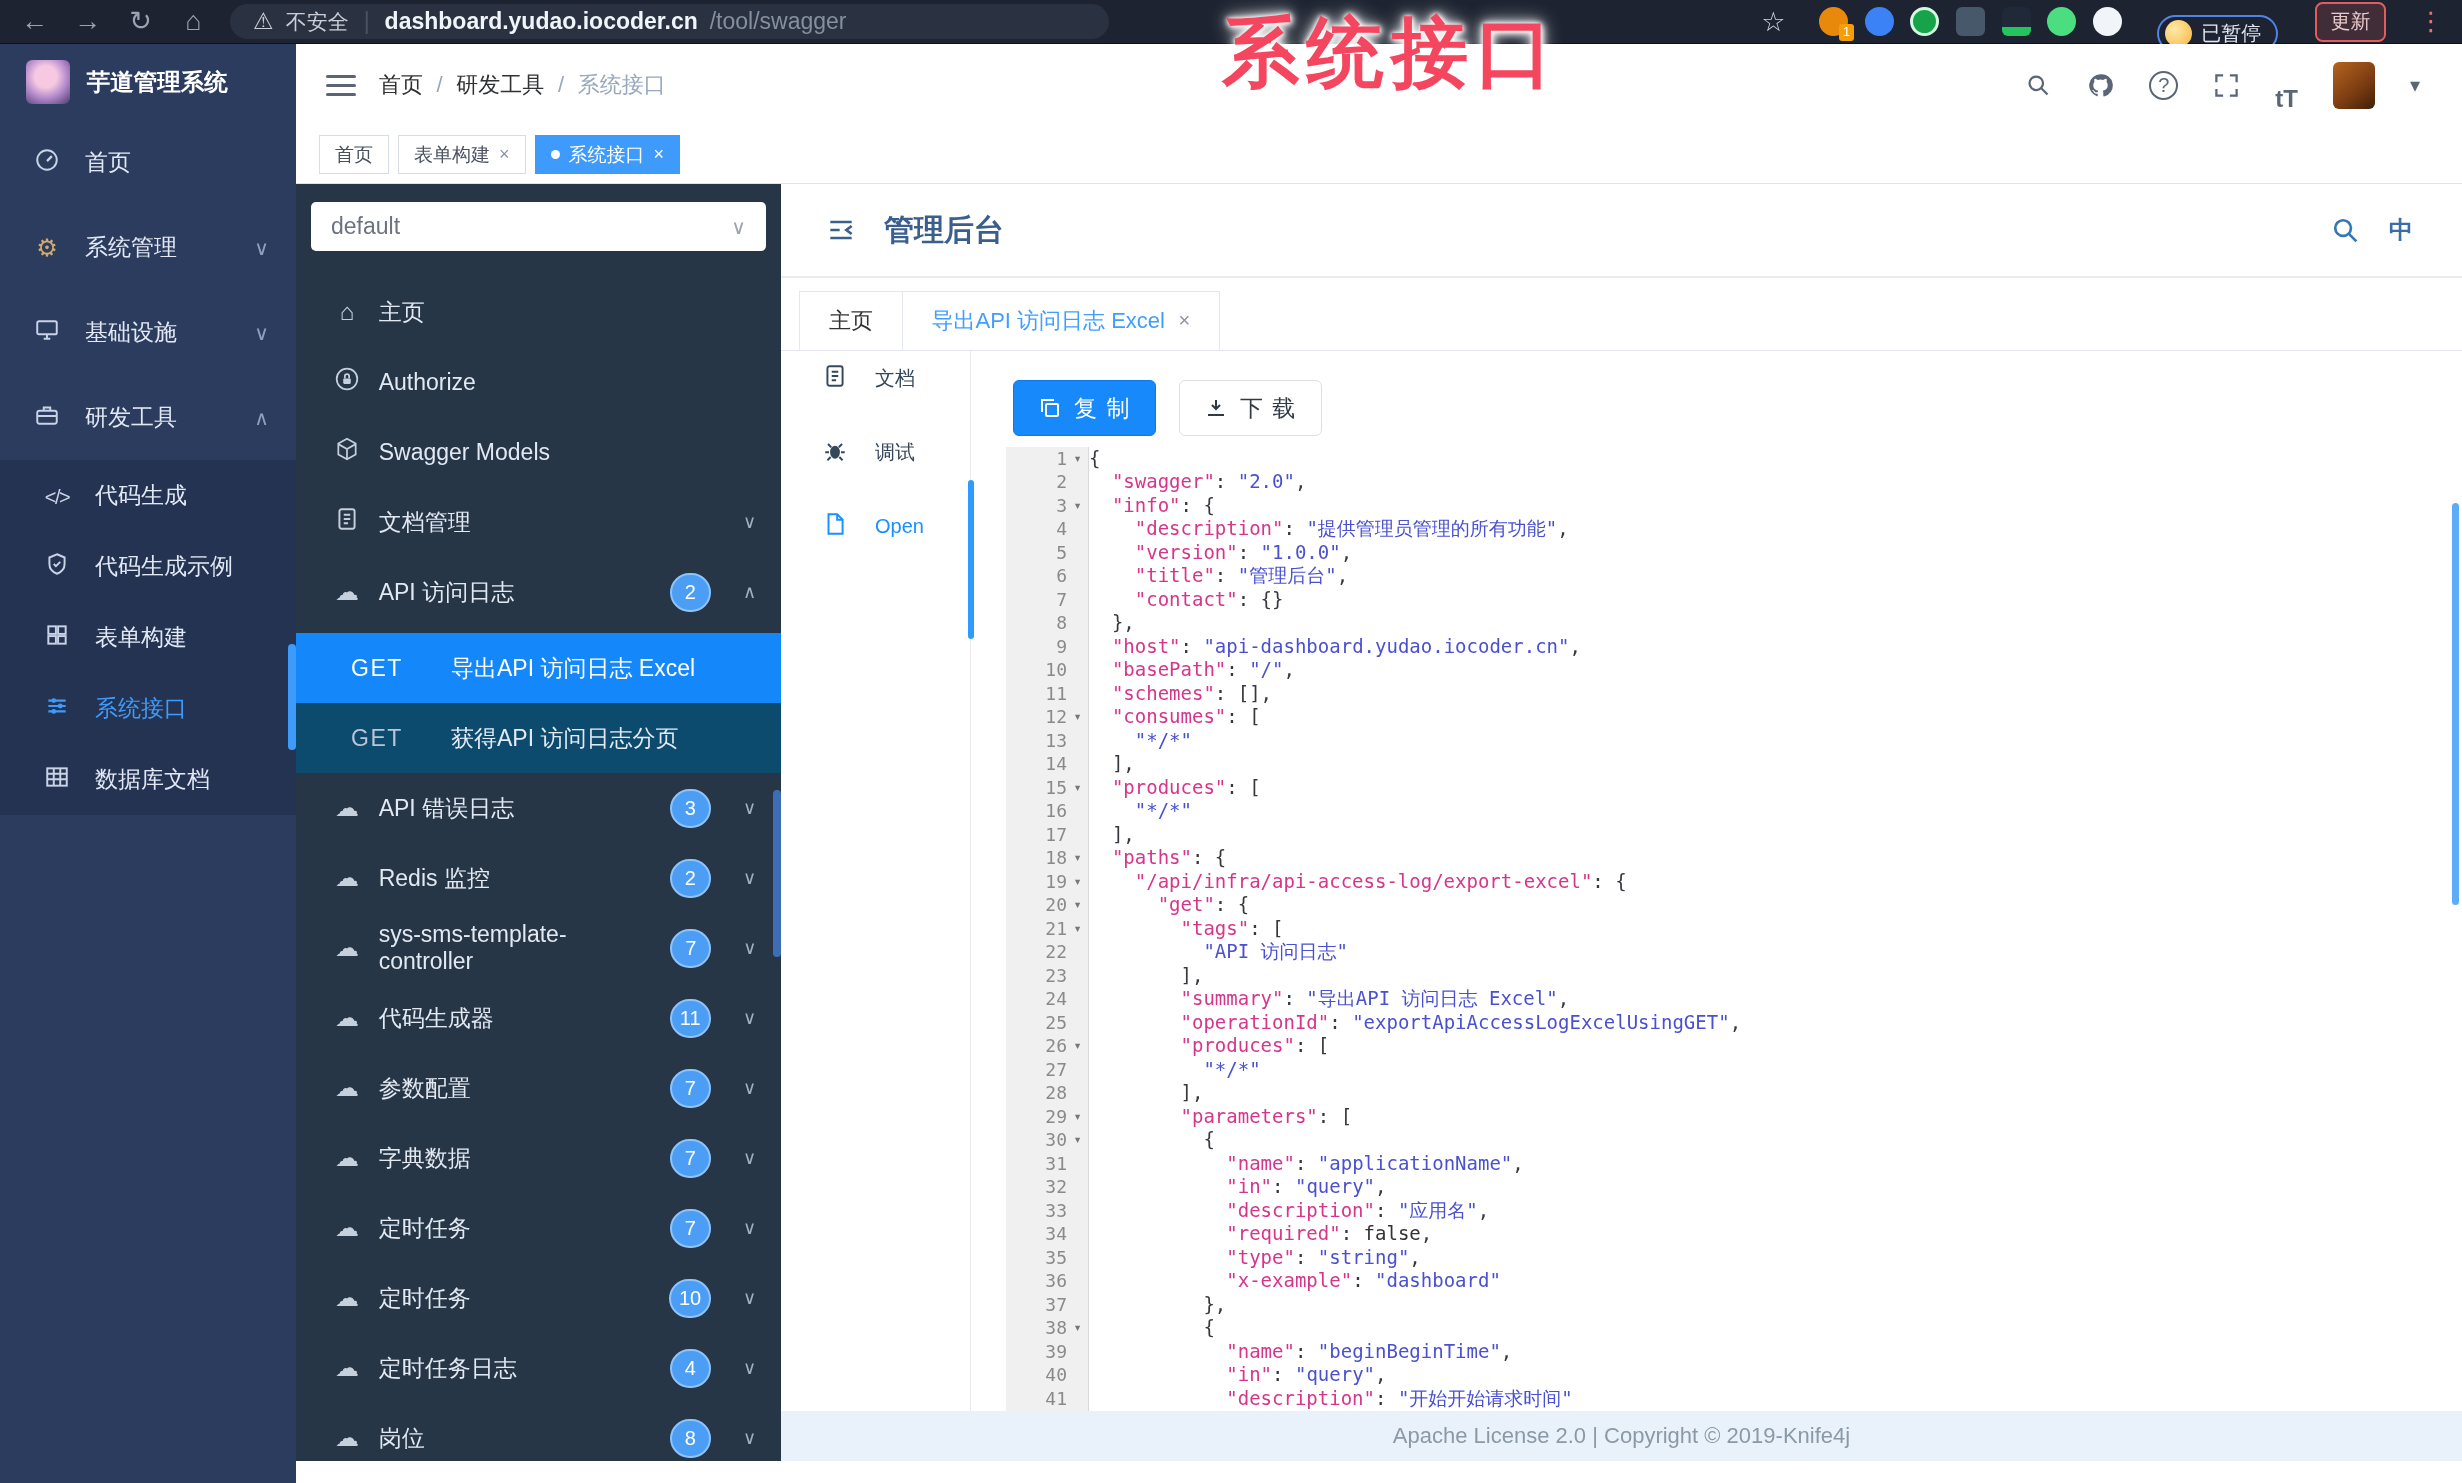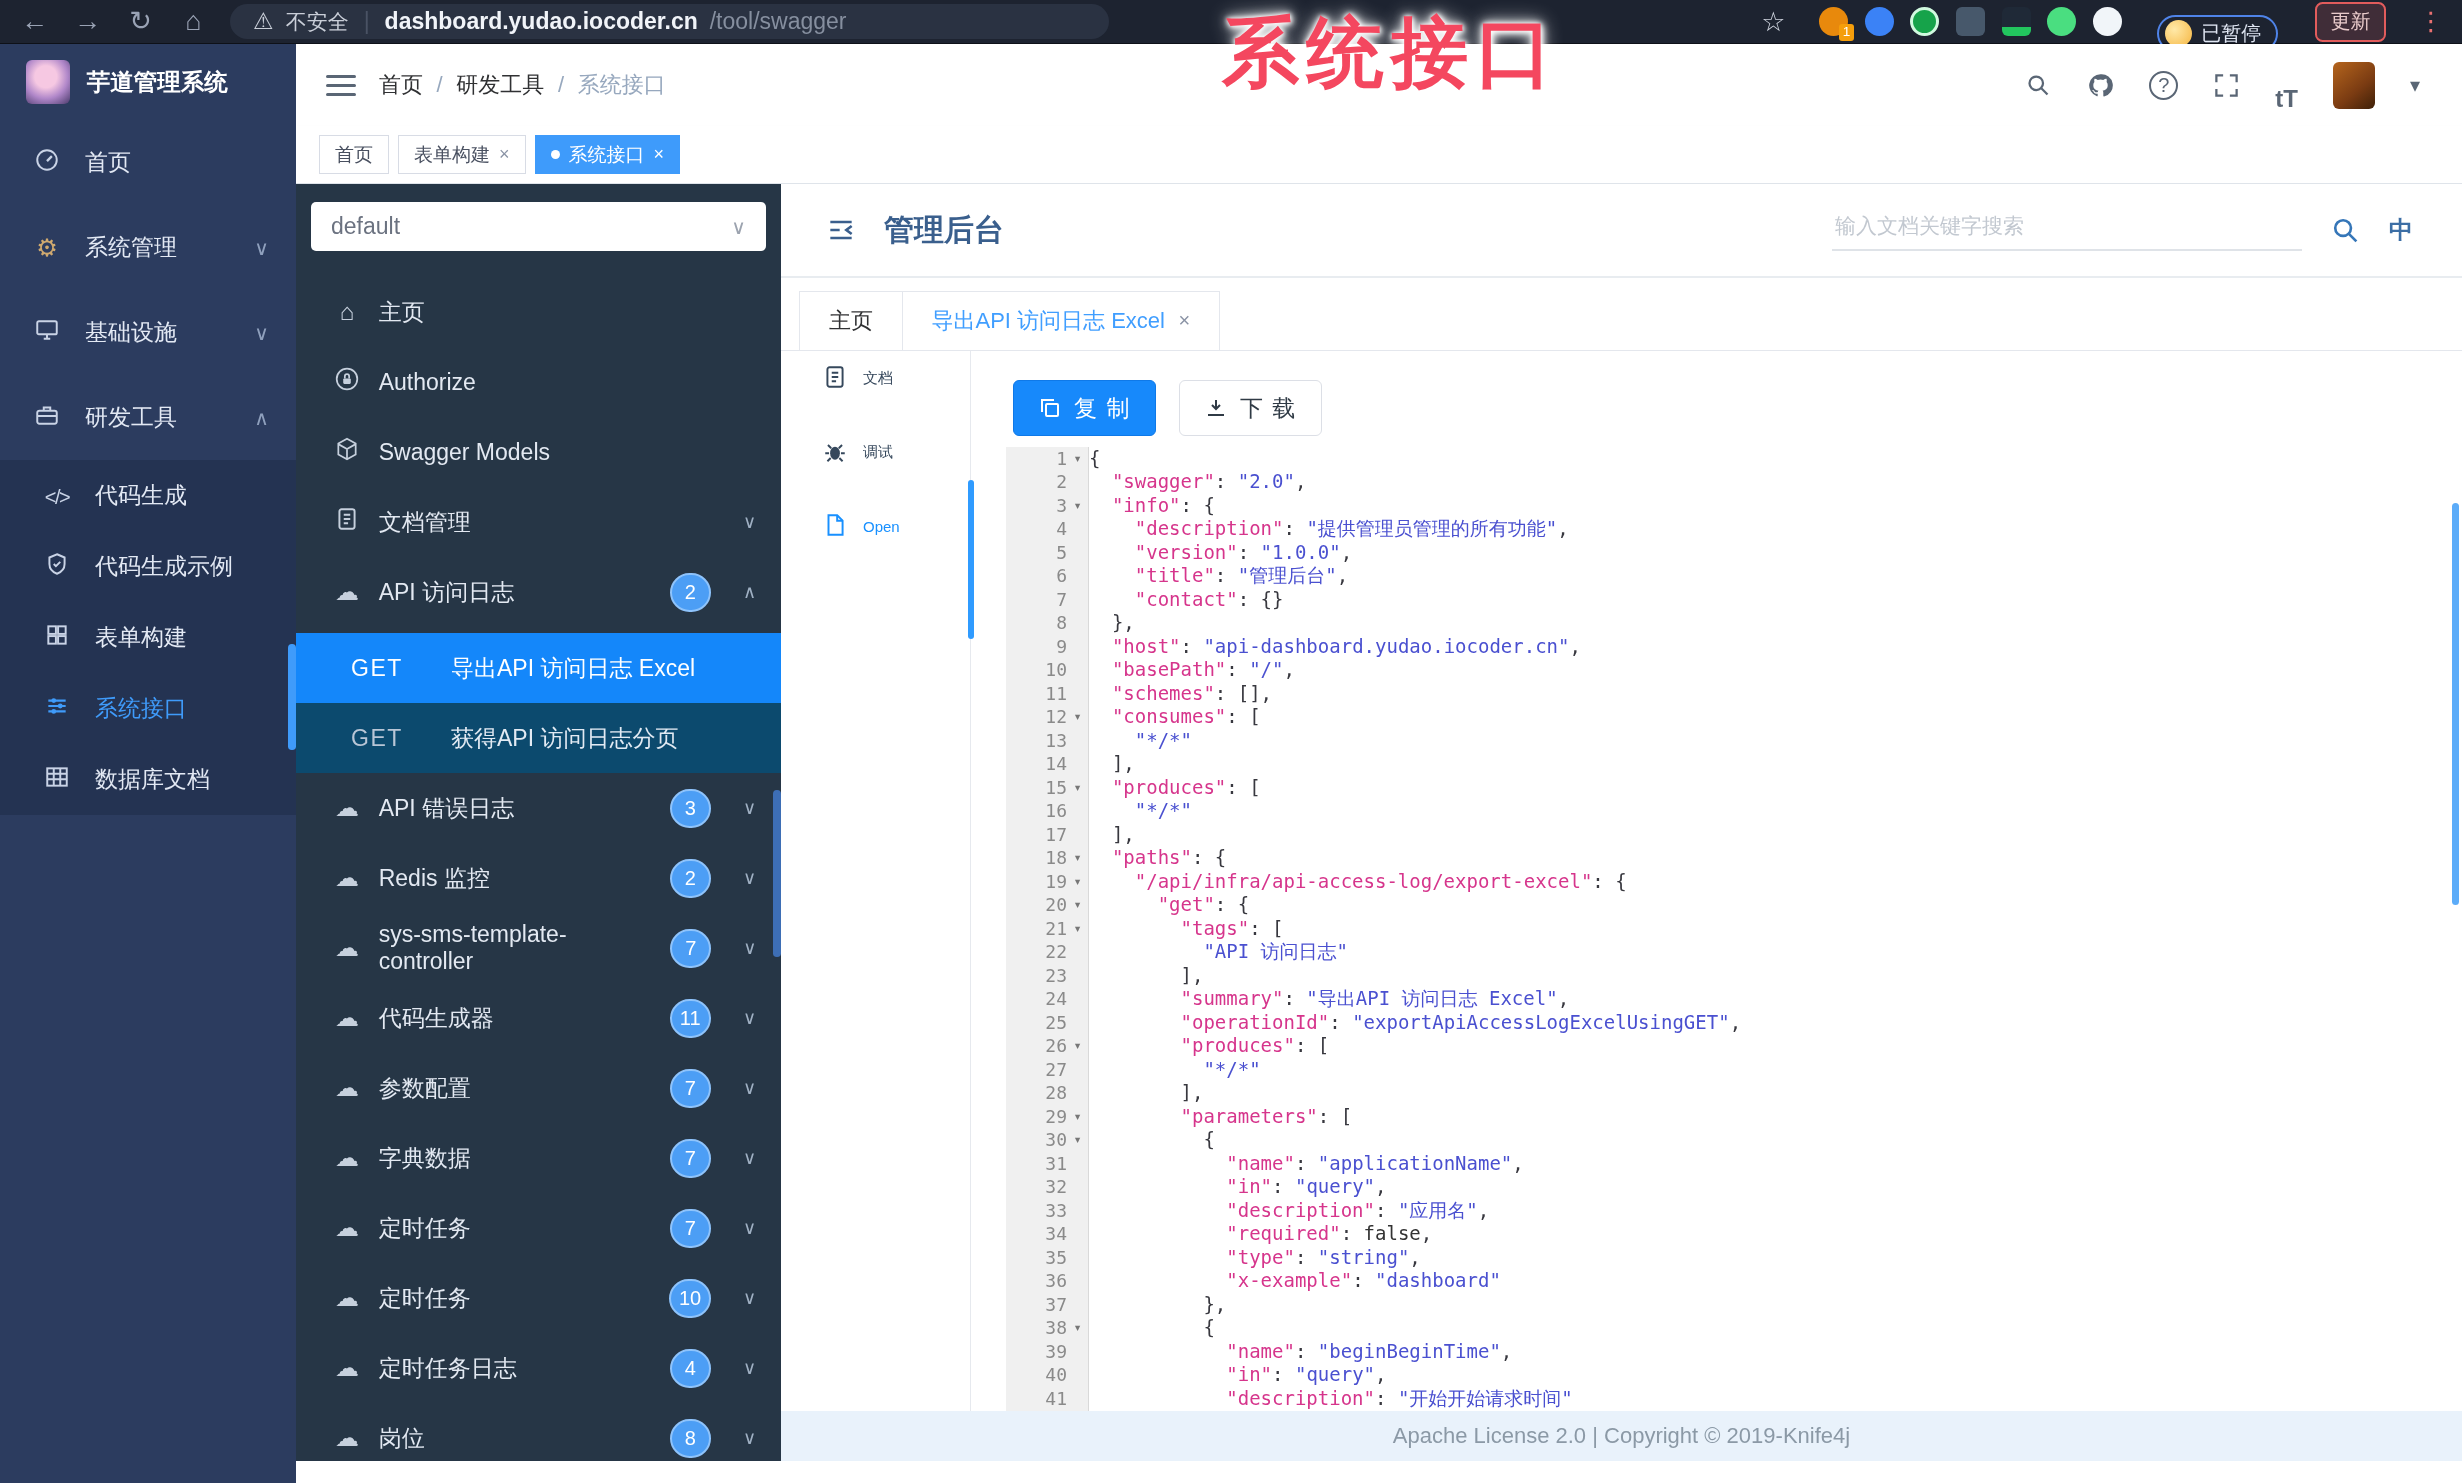--- a/index.html
+++ b/index.html
@@ -137,22 +137,22 @@
     border-bottom:1.5px solid #e4e7ed; }
   .k4tab { height:59px; display:inline-flex; align-items:center; gap:13.6px; padding:0 29px;
     border:1.5px solid #e4e7ed; border-bottom:none; background:#fff; font-size:22px;
     color:#303133; margin-right:-1.5px; }
   .k4tab.active { color:#409eff; }
   .k4tab .x { font-size:20px; color:#8a93a5; }
 
   .k4body { flex:1; display:flex; min-height:0; position:relative; overflow:hidden; }
   .docside { width:190px; flex:none; position:relative; padding-top:3px; }
   .docside:after { content:""; position:absolute; right:0; top:0; bottom:0; width:1.5px; background:#e6e9ee; }
-  .doc-item { height:49px; display:flex; align-items:center; gap:15px; padding-left:41px;
-    font-size:15px; color:#36485c; margin-bottom:25px; }
+  .doc-item { height:49px; display:flex; align-items:center; gap:27px; padding-left:41px;
+    font-size:20px; color:#36485c; margin-bottom:25px; }
   .doc-item svg { width:26px; height:26px; }
   .doc-item.active { color:#1890ff; }
   .docthumb { position:absolute; right:-3px; top:129px; height:159px; width:6px;
     background:#2f9bff; border-radius:3px; z-index:2; }
 
   .editor { flex:1; min-width:0; display:flex; flex-direction:column; }
   .btnrow { padding:7.6px 0 10.6px 42px; display:flex; gap:23px; }
   .btn { height:56px; display:inline-flex; align-items:center; gap:12px; padding:0 24px;
     border-radius:6px; font-size:23px; letter-spacing:1.5px;margin-top:22px; }
   .btn svg { width:24px; height:24px; }
@@ -470,21 +470,20 @@
         <section class="k4">
           <div class="k4head">
             <span class="collapse-ic">
                 <svg viewBox="0 0 24 24" fill="none" stroke="currentColor" stroke-width="2">
                   <path d="M4 6h16M4 12h7M4 18h16"></path>
                   <path d="M20 9l-4 3 4 3"></path>
                 </svg>
               </span>
             <span class="k4title">管理后台</span>
             <span class="k4right">
-              <input class="k4search" placeholder="输入文档关键字搜索" style="">
               <span class="searchic">
                   <svg viewBox="0 0 24 24" fill="none" stroke="currentColor" stroke-width="2.2">
                     <circle cx="10" cy="10" r="6.5"></circle>
                     <line x1="15" y1="15" x2="21" y2="21"></line>
                   </svg>
                 </span>
               <span class="zhong">中</span>
             </span>
           </div>
           <div class="k4div"></div>

